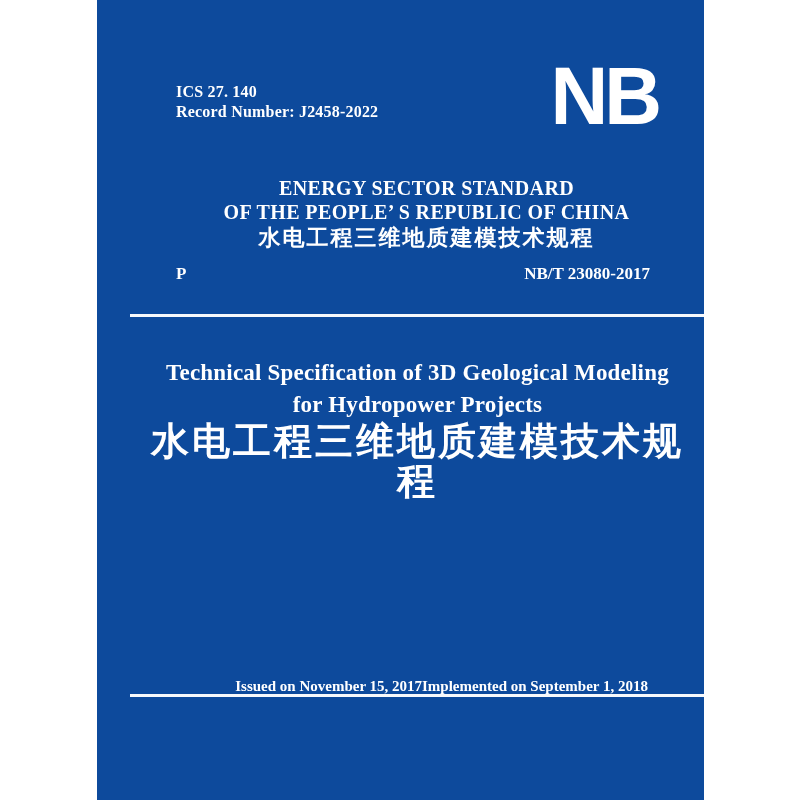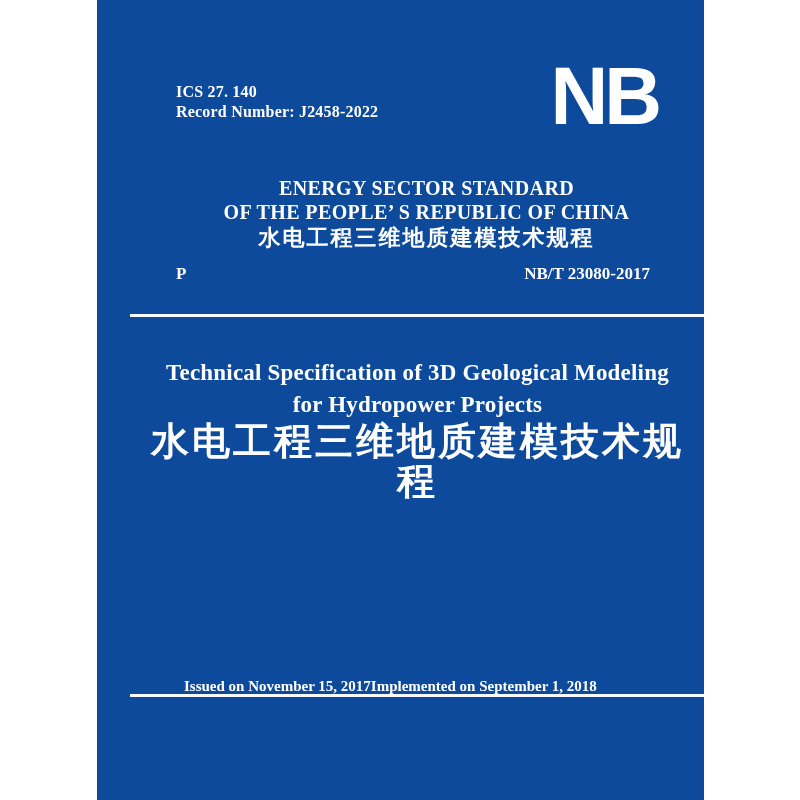--- a/index.html
+++ b/index.html
@@ -103,21 +103,21 @@
     font-weight: bold;
     line-height: 40px;
     letter-spacing: 3px;
   }
   .dates-row {
     position: absolute;
     left: 87px;
     right: 56px;
     top: 677px;
     display: flex;
-    justify-content: flex-start;
+    justify-content: flex-end;
     font-size: 15px;
     font-weight: bold;
     line-height: 18px;
     white-space: nowrap;
   }
   .issuedby-row {
     position: absolute;
     left: 92px;
     right: 0;
     top: 702px;

